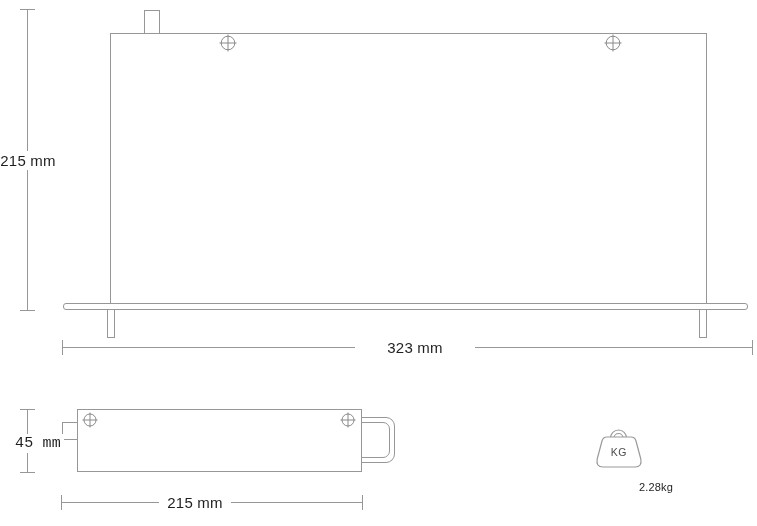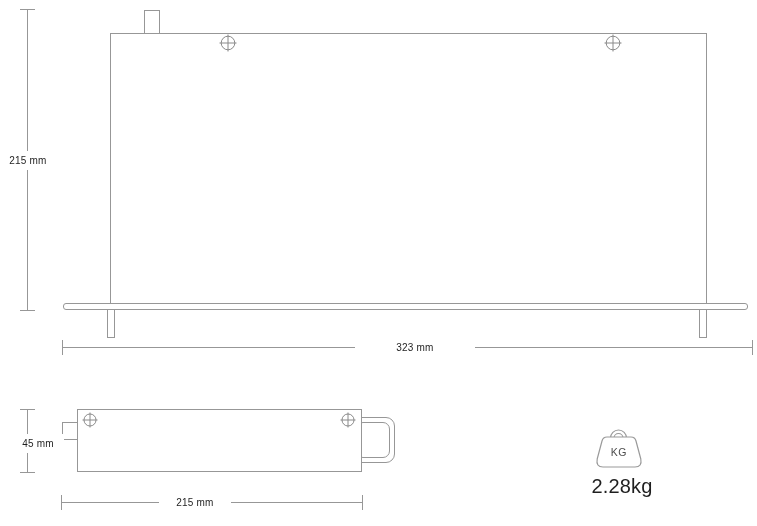--- a/index.html
+++ b/index.html
@@ -26,30 +26,30 @@
   .line.v{width:1px;}
   .line.h{height:1px;}
   .tick{position:absolute;background:var(--line);}
   .tick.h{width:15px;height:1px;}
   .tick.v{width:1px;height:15px;}
   .dim-label{
     position:absolute;
     z-index:6;
     background:var(--bg);
     color:var(--text);
-    font-size:10px;
+    font-size:15px;
     letter-spacing:.2px;
     display:flex;align-items:center;justify-content:center;
     white-space:nowrap;
   }
   svg.screw{position:absolute;z-index:5;}
   #weight-value{
     position:absolute;
-    left:582px;top:477px;width:80px;height:19px;
-    color:var(--text);font-size:20px;letter-spacing:.2px;
+    left:616px;top:477px;width:80px;height:19px;
+    color:var(--text);font-size:11px;letter-spacing:.2px;
     display:flex;align-items:center;justify-content:center;
   }
 </style>
 </head>
 <body>
 
 <div id="stage">
 
   <div>
 
@@ -105,21 +105,21 @@
     <svg class="screw" style="left:340px;top:412px;" width="16" height="16" viewBox="0 0 16 16">
       <circle cx="8" cy="8" r="6" fill="none" stroke="#8a8a8a" stroke-width="1"></circle>
       <line x1="8" y1="0.5" x2="8" y2="15.5" stroke="#8a8a8a" stroke-width="1"></line>
       <line x1="0.5" y1="8" x2="15.5" y2="8" stroke="#8a8a8a" stroke-width="1"></line>
     </svg>
 
     <div>
       <div class="line v" style="left:27px;top:409px;height:64px;"></div>
       <div class="tick h" style="left:20px;top:409px;"></div>
       <div class="tick h" style="left:20px;top:472px;"></div>
-      <div class="dim-label" style="left:12px;top:434px;width:52px;height:19px;">45 mm</div>
+      <div class="dim-label" style="left:12px;top:434px;width:52px;height:19px;font-family:Liberation Mono, monospace;">45 mm</div>
     </div>
 
     <div>
       <div class="line h" style="left:61px;top:502px;width:302px;"></div>
       <div class="tick v" style="left:61px;top:495px;"></div>
       <div class="tick v" style="left:362px;top:495px;"></div>
       <div class="dim-label" style="left:159px;top:493px;width:72px;height:19px;">215 mm</div>
     </div>
   </div>
 

